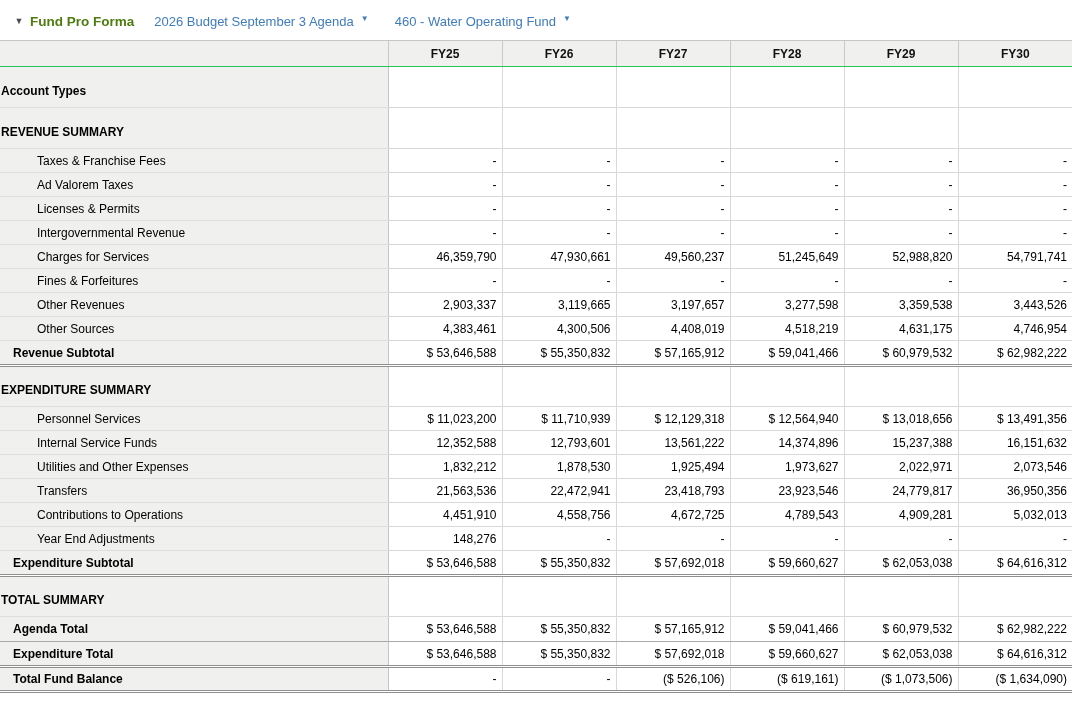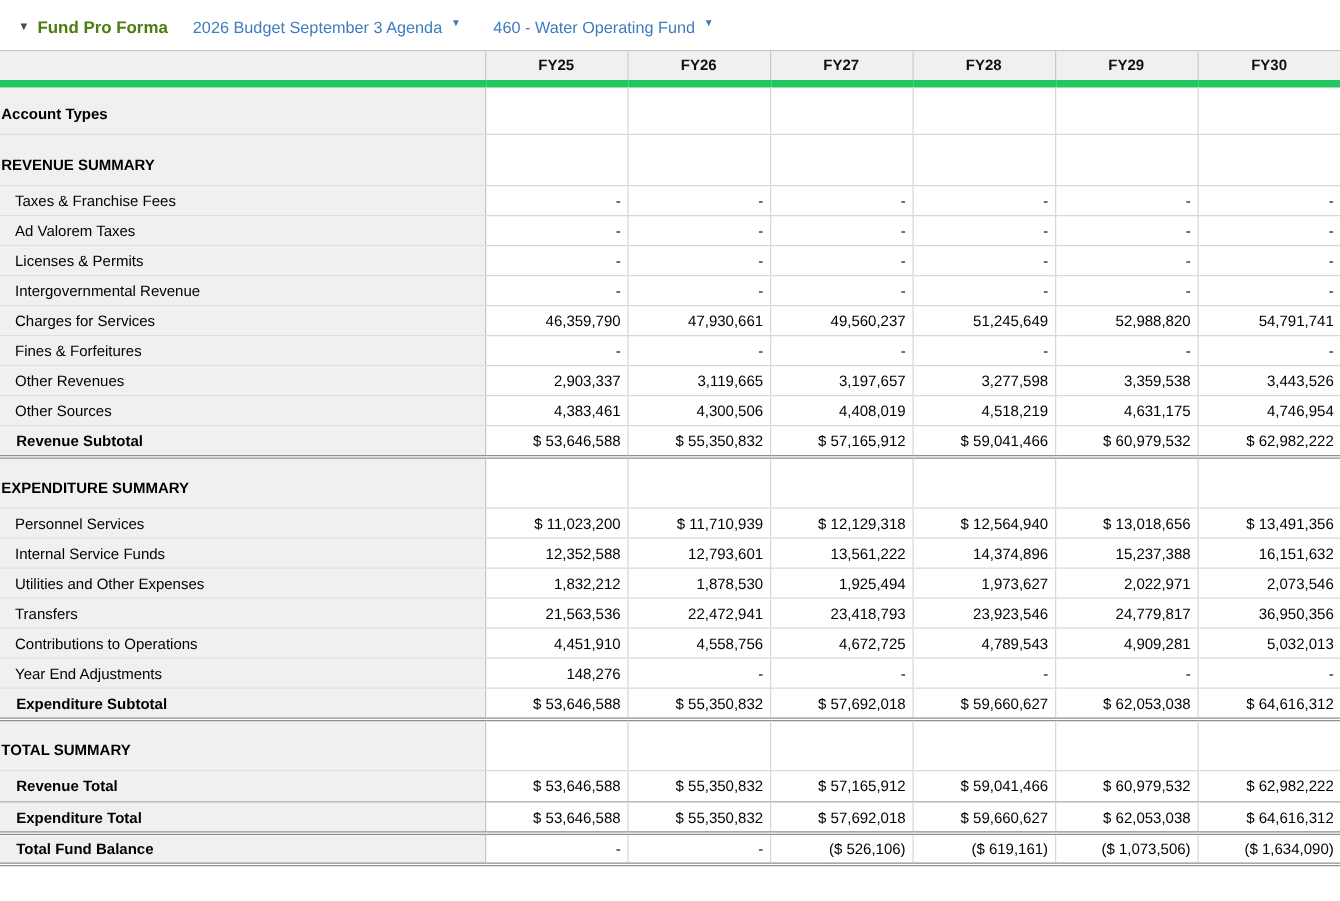--- a/index.html
+++ b/index.html
@@ -59,21 +59,21 @@
   table.proforma th, table.proforma td {
     padding: 0 5px;
     overflow: hidden;
     white-space: nowrap;
   }
   
   tr.head-row th {
     height: 26px;
     background: #f0f0ef;
     border-top: 1px solid #c6c6c6;
-    border-bottom: 6px solid #22c55e;
+    border-bottom: 1px solid #22c55e;
     border-left: 1px solid #c9c9c9;
     font-weight: bold;
     text-align: center;
     color: #111;
   }
   tr.head-row th.corner-cell { border-left: none; }
   
   td.label-cell {
     background: #f0f0ef;
     border-bottom: 1px solid #dedede;
@@ -86,21 +86,21 @@
     border-bottom: 1px solid #d8d8d8;
     border-left: 1px solid #d8d8d8;
     text-align: right;
   }
   td.value-cell:first-of-type { border-left: none; }
   
   tr.row-section td { height: 41px; vertical-align: bottom; }
   tr.row-section td.label-cell { font-weight: bold; padding-bottom: 9px; padding-left: 1px; }
   tr.row-section td.label-cell.no-line, tr.row-section td.value-cell { }
   tr.row-data td { height: 24px; vertical-align: middle; }
-  tr.row-data td.label-cell { padding-left: 12px; margin-left: 48px; }
+  tr.row-data td.label-cell { padding-left: 37px; margin-left: 48px; }
   tr.row-total td, tr.row-grandtotal td, tr.row-semitotal td { height: 25px; vertical-align: middle; }
   tr.row-total td.label-cell, tr.row-grandtotal td.label-cell { font-weight: bold; padding-left: 13px; }
   tr.row-semitotal td.label-cell { font-weight: bold; padding-left: 13px; }
   tr.row-total td {
     border-top: 1px solid #8f8f8f;
     border-bottom: 3px double #8f8f8f;
   }
   tr.row-grandtotal td {
     border-top: 3px double #8f8f8f;
     border-bottom: 3px double #8f8f8f;
@@ -321,21 +321,21 @@
       <tr class="row-section">
         <td class="label-cell">TOTAL SUMMARY</td>
         <td class="value-cell"></td>
         <td class="value-cell"></td>
         <td class="value-cell"></td>
         <td class="value-cell"></td>
         <td class="value-cell"></td>
         <td class="value-cell"></td>
       </tr>
       <tr class="row-semitotal">
-        <td class="label-cell">Revenue Total</td>
+        <td class="label-cell">Agenda Total</td>
         <td class="value-cell">$ 53,646,588</td>
         <td class="value-cell">$ 55,350,832</td>
         <td class="value-cell">$ 57,165,912</td>
         <td class="value-cell">$ 59,041,466</td>
         <td class="value-cell">$ 60,979,532</td>
         <td class="value-cell">$ 62,982,222</td>
       </tr>
       <tr class="row-semitotal">
         <td class="label-cell">Expenditure Total</td>
         <td class="value-cell">$ 53,646,588</td>

